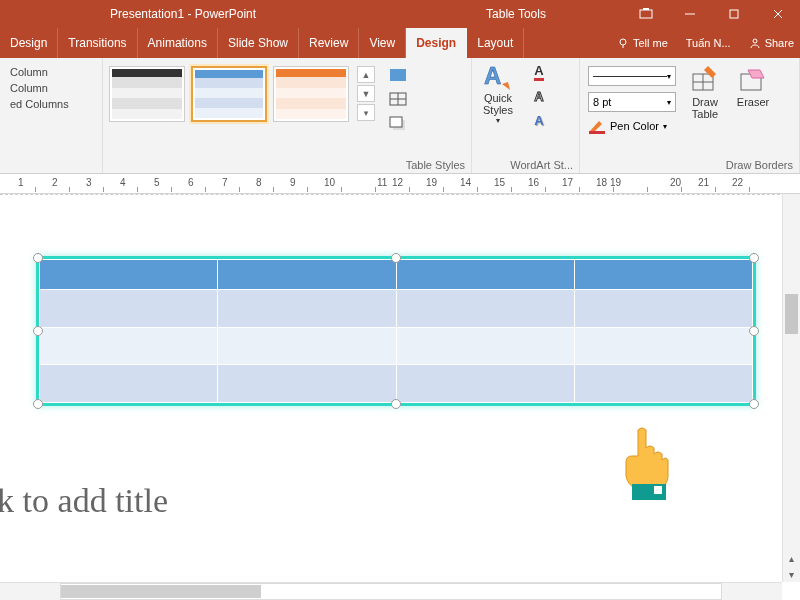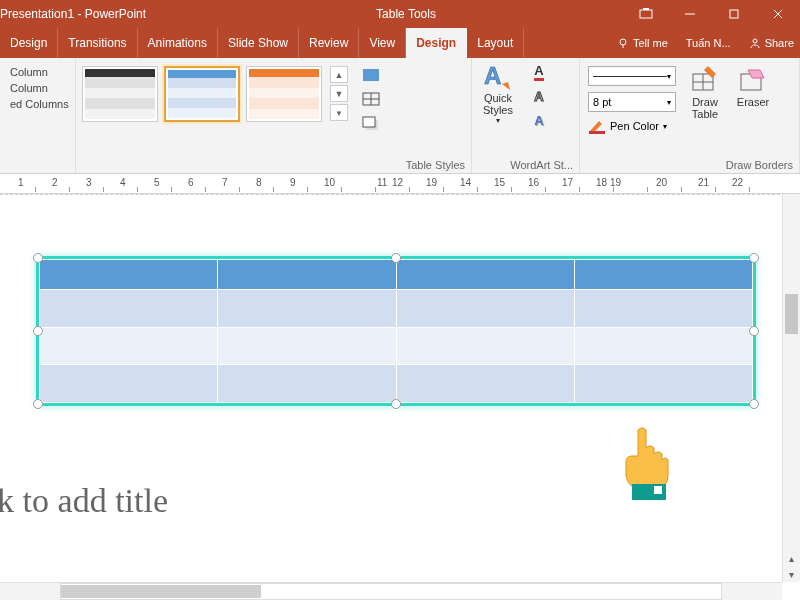--- a/index.html
+++ b/index.html
@@ -1,19 +1,19 @@
 <!DOCTYPE html>
 <html><head>
 <meta charset="utf-8">
 <style>
 * { margin: 0; padding: 0; box-sizing: border-box; font-family: "Segoe UI", sans-serif; }
 body { width: 800px; height: 600px; overflow: hidden; background: #fff; }
 
 .titlebar { height: 28px; background: #b7472a; display: flex; align-items: center; color: #fff; font-size: 12px; }
-.titlebar .doc-title { }
+.titlebar .doc-title { margin-left: 110px; }
 .titlebar .tool-title { margin-left: 230px; }
 .titlebar .spacer { flex: 1; }
 .titlebar .wbtn { width: 44px; height: 28px; display: flex; align-items: center; justify-content: center; font-size: 13px; }
 
 .ribbon-tabs { height: 30px; background: #b7472a; display: flex; align-items: center; font-size: 12px; color: #fff; }
 .ribbon-tabs .tab { padding: 0 10px; height: 30px; display: flex; align-items: center; border-right: 1px solid rgba(255,255,255,.2); white-space: nowrap; }
 .ribbon-tabs .tab.active { background: #f3f3f3; color: #c43e1c; font-weight: 600; }
 .ribbon-tabs .right { margin-left: auto; display: flex; align-items: center; gap: 18px; padding-right: 6px; }
 .ribbon-tabs .right .tellme { display: flex; align-items: center; gap: 4px; font-size: 11px; }
 .ribbon-tabs .right .user { font-size: 11px; }
@@ -126,21 +126,21 @@
           <circle cx="6" cy="4" r="2" fill="none" stroke="#fff"></circle>
           <path d="M2 11c0-2 2-3 4-3s4 1 4 3" fill="none" stroke="#fff"></path>
         </svg>
       <span>Share</span>
     </span>
   </div>
 </div>
 
 <div class="ribbon">
 
-  <div class="group" style="width:76px">
+  <div class="group" style="width:103px">
     <div class="body">
       <div class="opt-col">
         <span>Column</span>
         <span>Column</span>
         <span>ed Columns</span>
       </div>
     </div>
     <div class="label">&nbsp;</div>
   </div>
 
@@ -302,21 +302,21 @@
     <span class="num" style="left: 494px;">15</span>
     <span class="tick" style="left: 511px;"></span>
     <span class="num" style="left: 528px;">16</span>
     <span class="tick" style="left: 545px;"></span>
     <span class="num" style="left: 562px;">17</span>
     <span class="tick" style="left: 579px;"></span>
     <span class="num" style="left: 596px;">18</span>
     <span class="tick" style="left: 613px;"></span>
     <span class="num" style="left: 610px;">19</span>
     <span class="tick" style="left: 647px;"></span>
-    <span class="num" style="left: 656px;">20</span>
+    <span class="num" style="left: 670px;">20</span>
     <span class="tick" style="left: 681px;"></span>
     <span class="num" style="left: 698px;">21</span>
     <span class="tick" style="left: 715px;"></span>
     <span class="num" style="left: 732px;">22</span>
     <span class="tick" style="left: 749px;"></span>
   </div>
 
 <div class="canvas-area">
   <div class="slide"></div>
 

